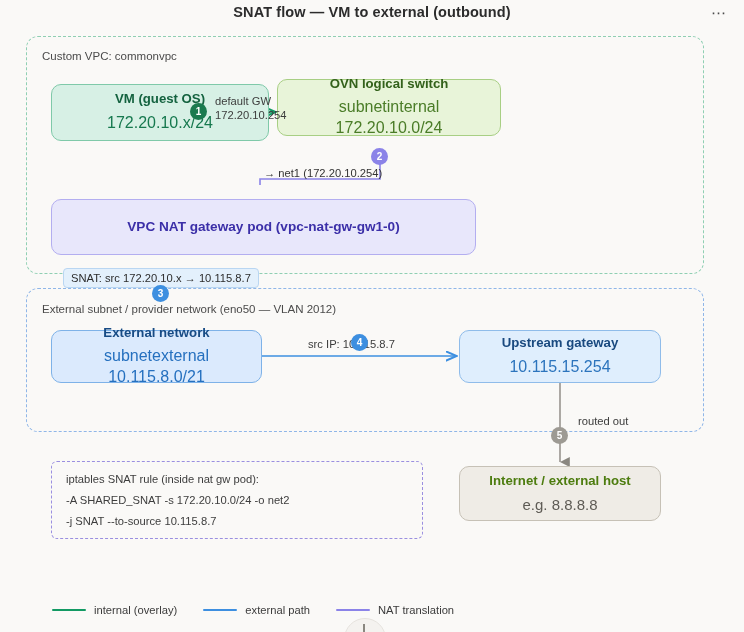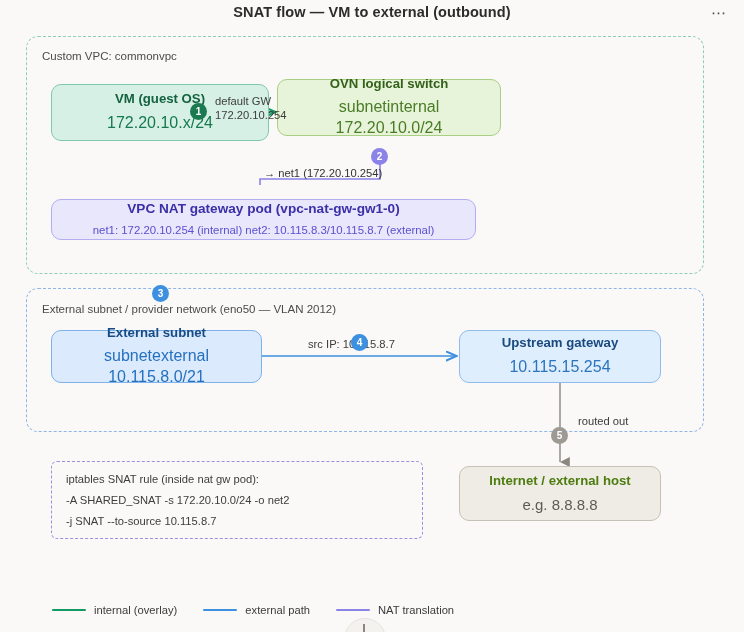--- a/index.html
+++ b/index.html
@@ -72,21 +72,21 @@
   .node.vm .n-sub{color:#17794f;}
 
   .node.ovn{
     left:277px;top:79px;width:224px;height:57px;
     background:#e8f4d9;border:1.2px solid #a8cf84;
   }
   .node.ovn .n-title{color:#33611b;}
   .node.ovn .n-sub{color:#4a7c27;}
 
   .node.natgw{
-    left:51px;top:199px;width:425px;height:41px;
+    left:51px;top:199px;width:425px;height:56px;
     background:#e8e7fb;border:1.2px solid #b3aef0;
   }
   .node.natgw .n-title{color:#3b2fa8;font-size:13.6px;}
   .node.natgw .n-sub{color:#5b4fd0;font-size:11.4px;}
 
   .node.extsub{
     left:51px;top:330px;width:211px;height:53px;
     background:#dbeafd;border:1.2px solid #7eb2e8;
   }
   .node.extsub .n-title{color:#174b85;}
@@ -215,40 +215,40 @@
     <div class="n-sub">172.20.10.x/24</div>
   </div>
 
   <div class="node ovn">
     <div class="n-title">OVN logical switch</div>
     <div class="n-sub">subnetinternal 172.20.10.0/24</div>
   </div>
 
   <div class="node natgw">
     <div class="n-title">VPC NAT gateway pod (vpc-nat-gw-gw1-0)</div>
-    <div class="n-sub">net1: 172.20.10.254 (internal) net2: 10.115.8.3/10.115.8.7 (external)</div>
   </div>
 
   <div class="node extsub">
-    <div class="n-title">External subnet</div>
+    <div class="n-title">External network</div>
     <div class="n-sub">subnetexternal 10.115.8.0/21</div>
   </div>
 
   <div class="node upgw">
     <div class="n-title">Upstream gateway</div>
     <div class="n-sub">10.115.15.254</div>
   </div>
 
   <div class="node internet">
     <div class="n-title">Internet / external host</div>
     <div class="n-sub">e.g. 8.8.8.8</div>
   </div>
 
   <div class="edge-label lbl-defgw" style="width:78px;white-space:normal;">default GW 172.20.10.254</div>
   <div class="edge-label lbl-net1">→ net1 (172.20.10.254)</div>
+  <div class="snat-pill">SNAT: src 172.20.10.x → 10.115.8.7</div>
   <div class="edge-label lbl-srcip">src IP: 10.115.8.7</div>
   <div class="edge-label lbl-routed">routed out</div>
 
   <div class="badge b1">1</div>
   <div class="badge b2">2</div>
   <div class="badge b3">3</div>
   <div class="badge b4">4</div>
   <div class="badge b5">5</div>
 
   <div class="note">

